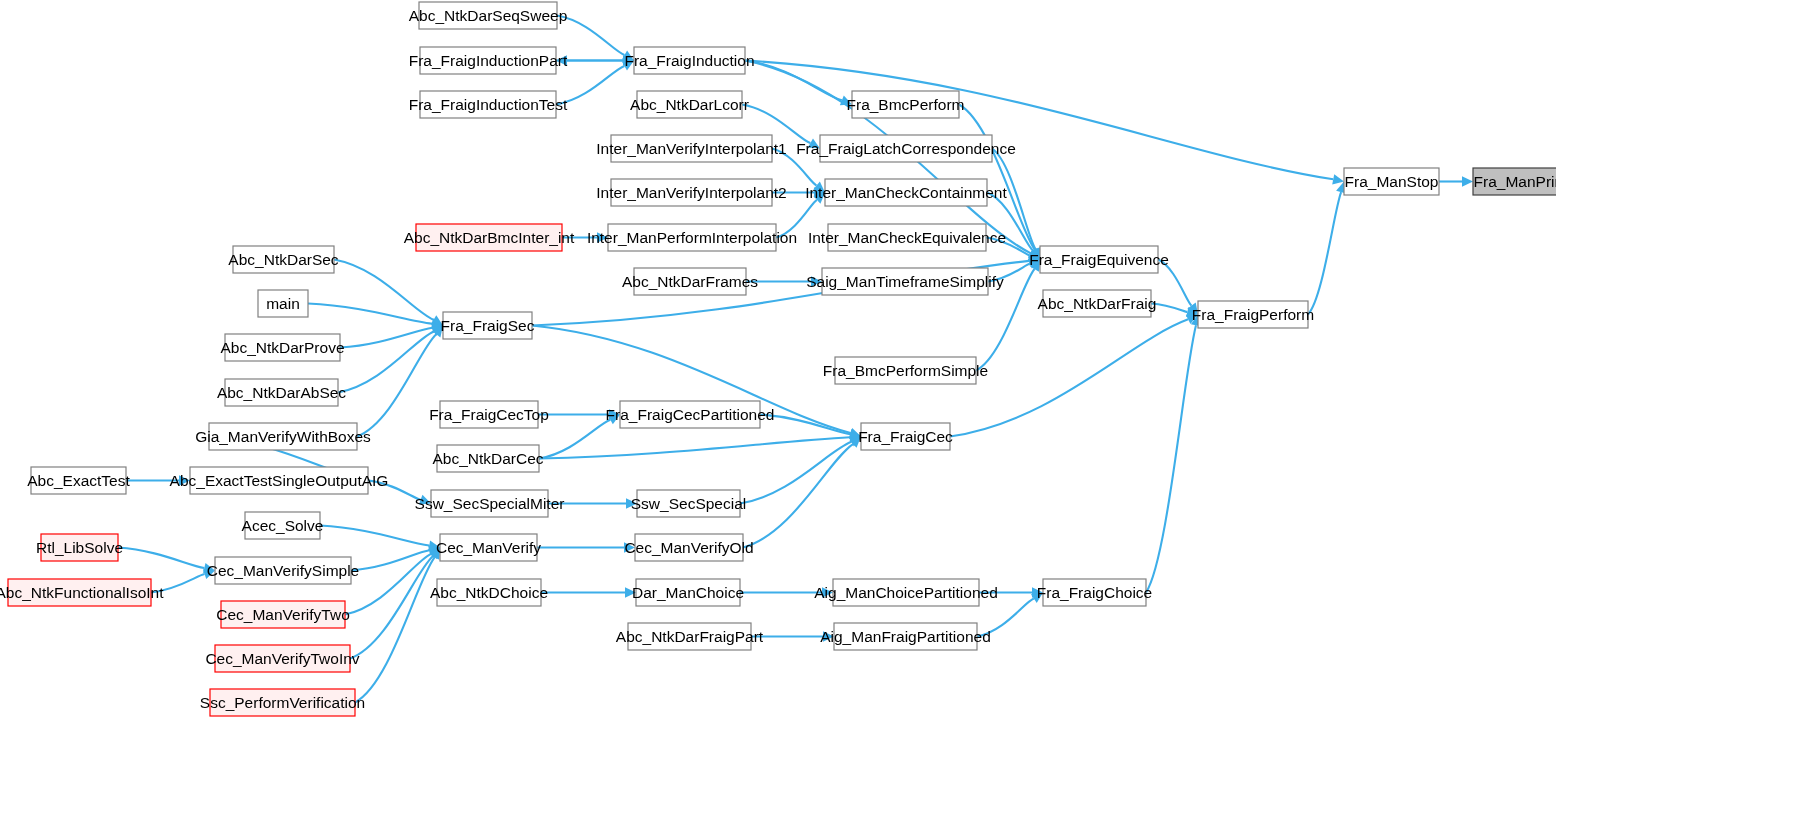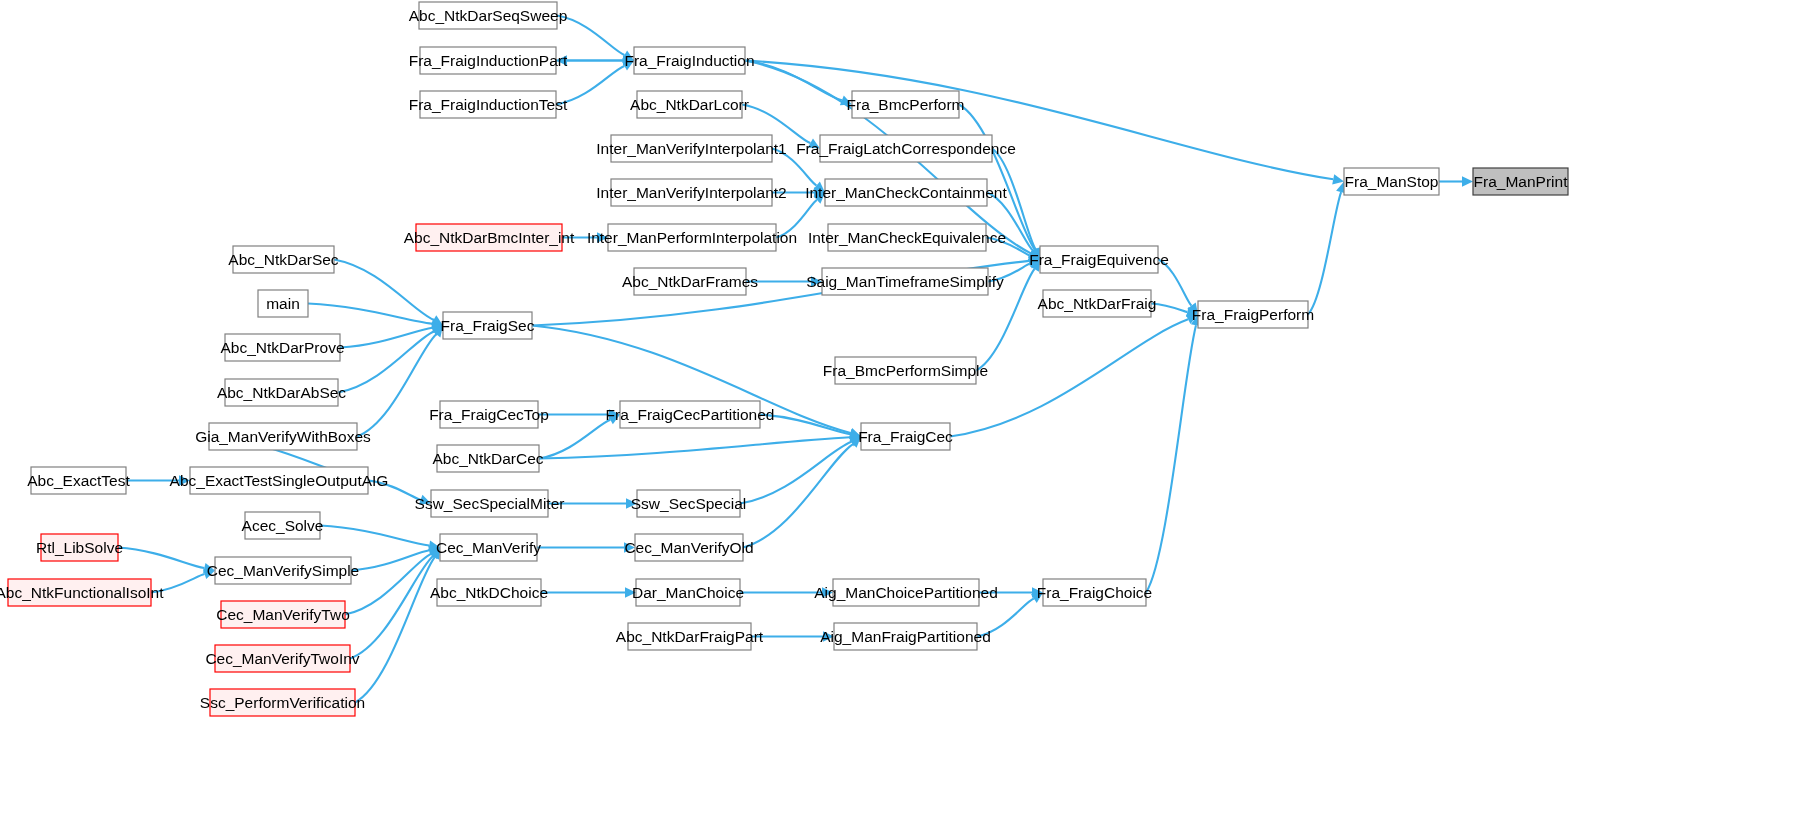--- a/index.html
+++ b/index.html
@@ -1,17 +1,17 @@
 <!DOCTYPE html>
 <html><head>
 <meta charset="utf-8">
 <style>
   html,body{margin:0;padding:0;background:#ffffff;}
   body{font-family:"Liberation Sans",sans-serif;}
-  #stage{position:relative;width:1556px;height:823px;background:#ffffff;overflow:hidden;padding-left:24px;}
+  #stage{position:relative;width:1556px;height:823px;background:#ffffff;overflow:hidden;}
   svg#graph{position:absolute;left:0;top:0;width:1794px;height:823px;}
   .nodebox rect{stroke-width:1.2px;}
   .nlabel{font-family:"Liberation Sans",sans-serif;font-size:15.5px;fill:#000000;dominant-baseline:middle;text-anchor:middle;}
   .edge{fill:none;stroke:#3daee9;stroke-width:2.1px;}
   .ahead{fill:#3daee9;stroke:none;}
 </style>
 </head>
 <body>
 
 <div id="stage">

